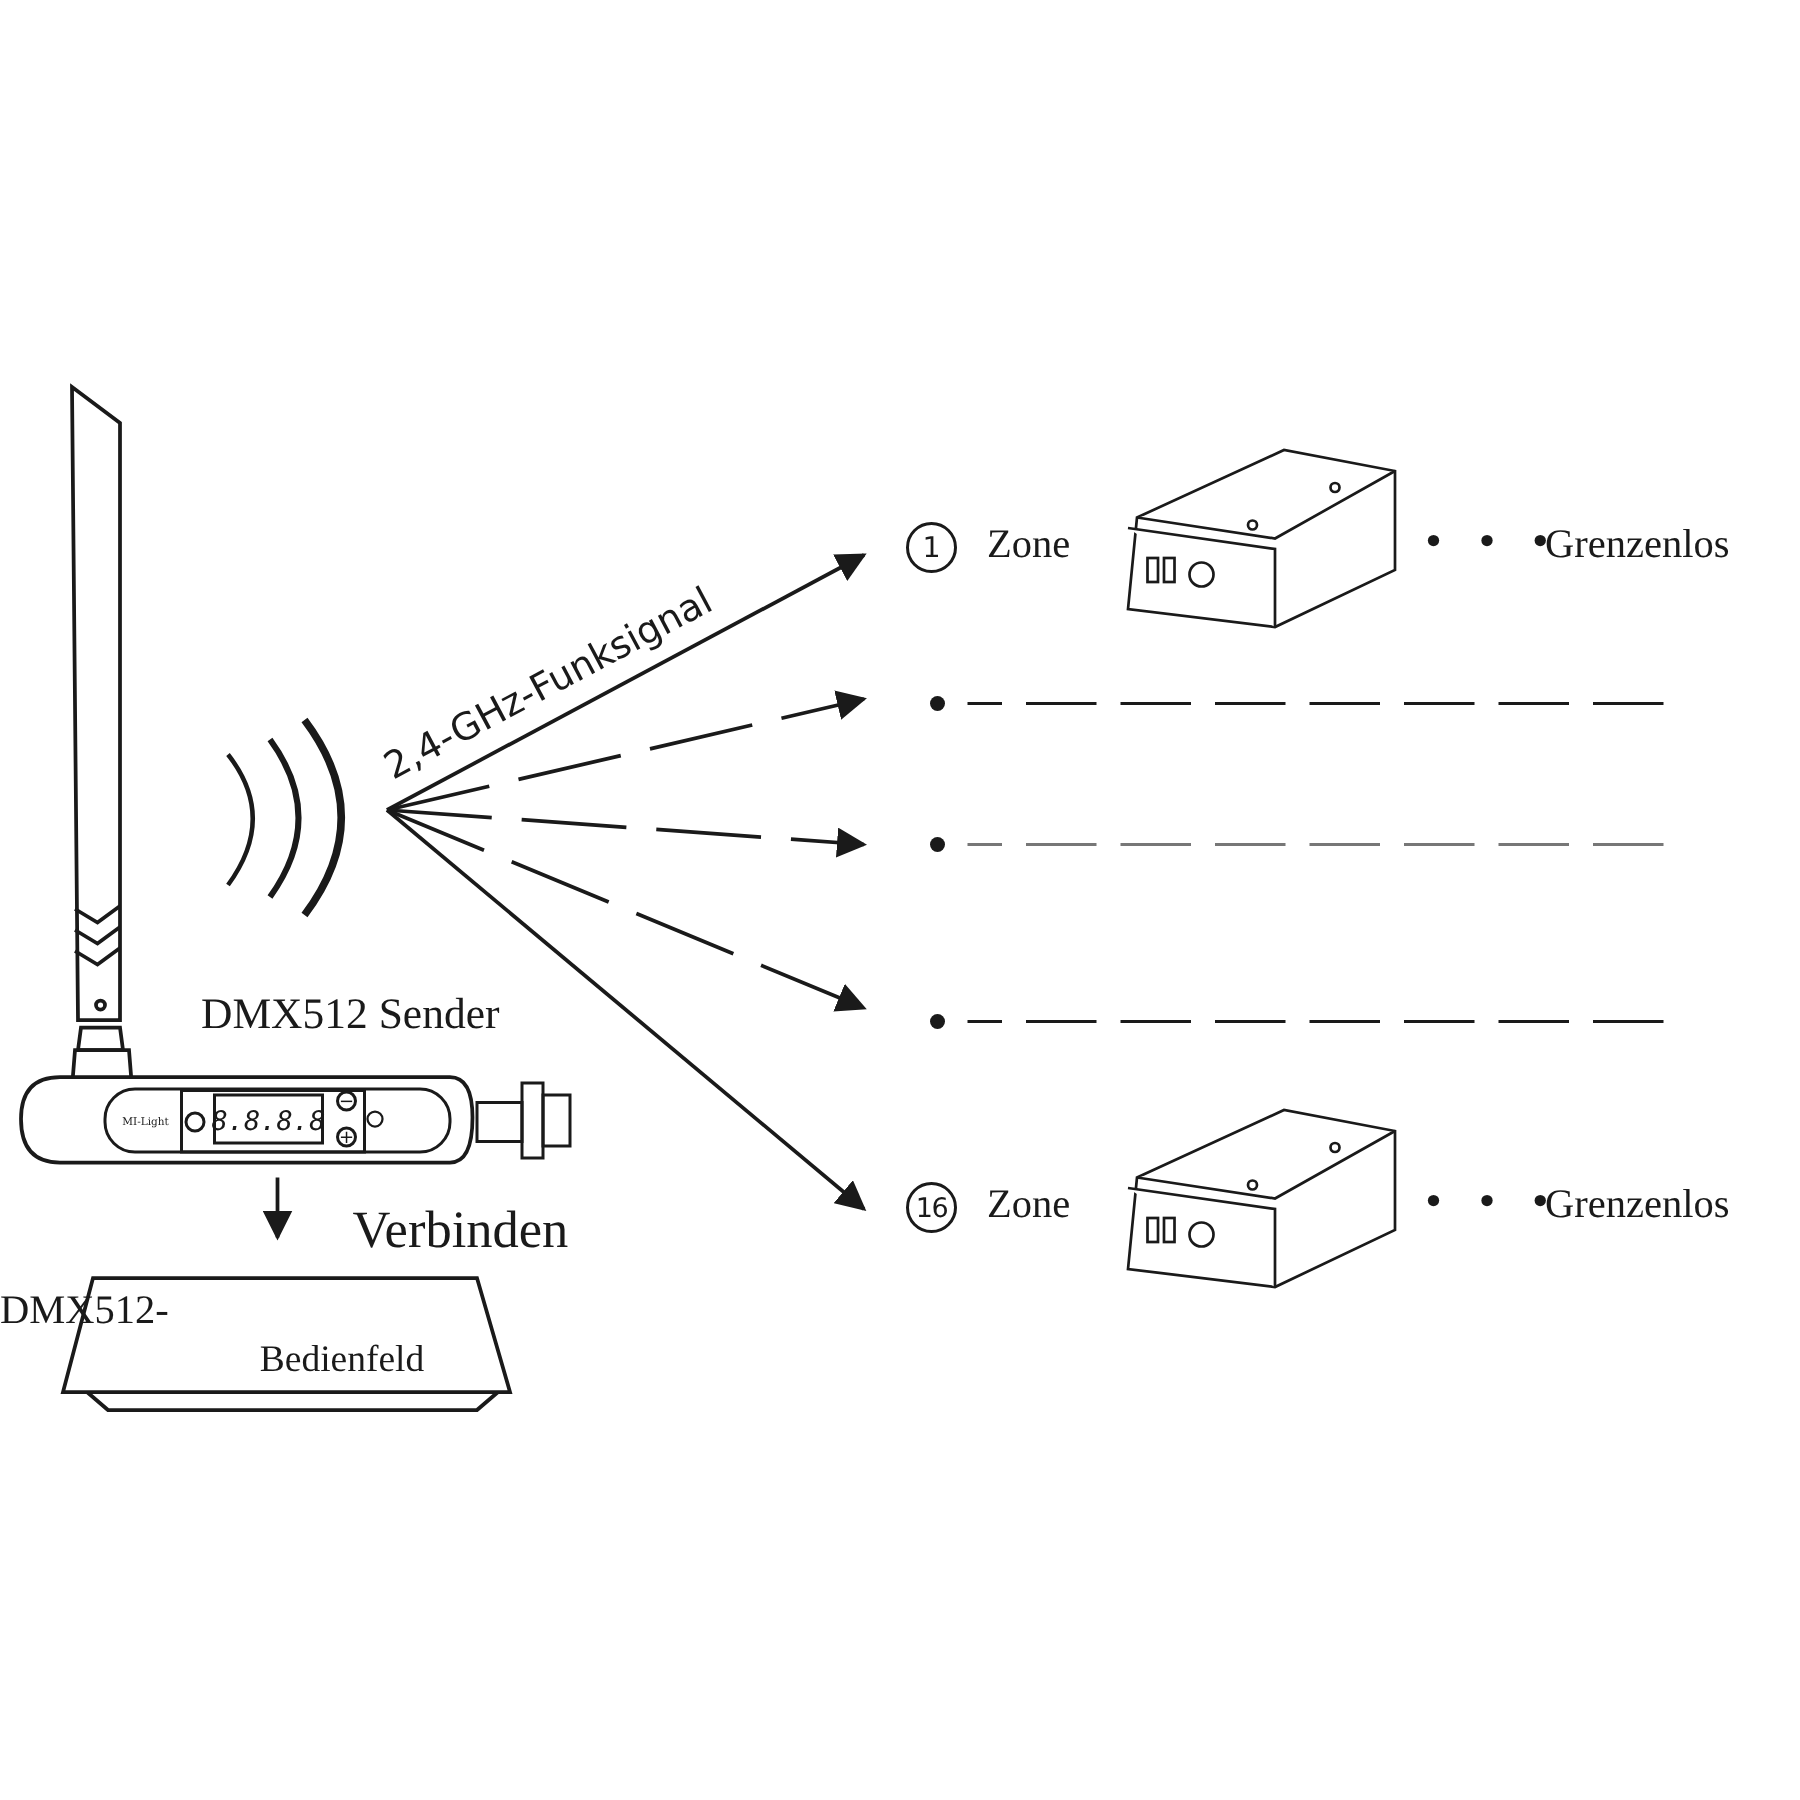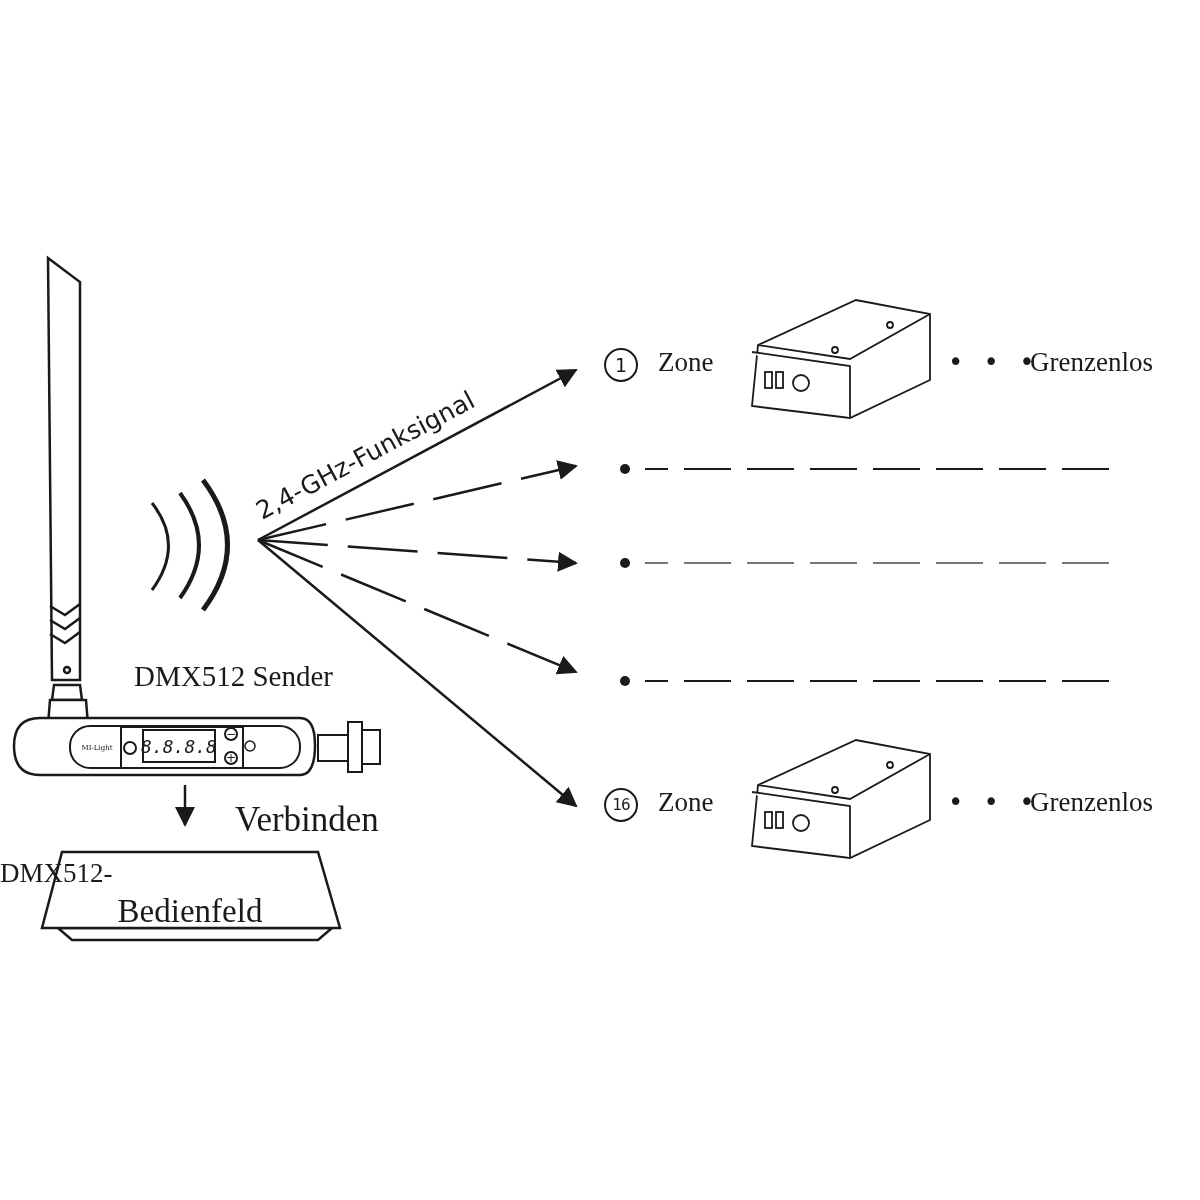--- a/index.html
+++ b/index.html
@@ -1,20 +1,20 @@
 <!DOCTYPE html>
 <html><head>
 <meta charset="utf-8">
 <style>
   html, body { margin: 0; padding: 0; background: #ffffff; }
   body { width: 1200px; height: 1200px; position: relative; overflow: hidden; font-family: "DejaVu Sans", sans-serif; }
   svg { position: absolute; left: 0; top: 0; }
   .lbl { position: absolute; color: #1a1a1a; white-space: nowrap; font-family: Liberation Serif, serif; }
   .zone-num { position: absolute; width: 34px; height: 34px; border: 2px solid #1a1a1a; border-radius: 50%; box-sizing: border-box; display: flex; align-items: center; justify-content: center; font-size: 19px; color: #1a1a1a; font-family: "DejaVu Sans", sans-serif; }
-  .zone-num.small { font-size: 15px; letter-spacing: -1px; }
+  .zone-num.small { font-size: 18px; letter-spacing: -1px; }
   .dots { position: absolute; font-size: 26px; letter-spacing: 6px; color: #1a1a1a; }
 </style>
 </head>
 <body>
 
 <svg width="1200" height="1200" viewBox="0 0 1200 1200">
   <defs>
     <marker id="ah" viewBox="0 0 10 10" refX="9" refY="5" markerWidth="8" markerHeight="8" orient="auto-start-reverse">
       <path d="M0,0 L10,5 L0,10 z" fill="#1a1a1a"></path>
     </marker>
@@ -98,21 +98,21 @@
     <circle cx="890" cy="765" r="3" fill="none"></circle>
     <circle cx="835" cy="790" r="3" fill="none"></circle>
   </g>
 
   <text x="262" y="520" font-size="25" fill="#1a1a1a" transform="rotate(-28 262 520)" font-family="DejaVu Sans, sans-serif">2,4-GHz-Funksignal</text>
 </svg>
 
 <div class="lbl" style="left:120px; top:660px; font-size:29px;margin-left:14px;">DMX512 Sender</div>
 <div class="lbl" style="left:235px; top:800px; font-size:35px;">Verbinden</div>
 <div class="lbl" style="left:0; width:380px; top:858px; font-size:27px; text-align:left;">DMX512-</div>
-<div class="lbl" style="left:0; width:380px; top:893px; font-size:33px; text-align:center;">Bedienfeld</div>
+<div class="lbl" style="left:0; width:380px; top:893px; font-size:25px; text-align:center;padding-left:38px;">Bedienfeld</div>
 
 <div class="zone-num" style="left:604px; top:348px;">1</div>
 <div class="lbl" style="left:658px; top:347px; font-size:27px;">Zone</div>
 <div class="dots" style="left:948px; top:347px;">• • •</div>
 <div class="lbl" style="left:1030px; top:347px; font-size:27px;">Grenzenlos</div>
 
 <div class="zone-num small" style="left:604px; top:788px;">16</div>
 <div class="lbl" style="left:658px; top:787px; font-size:27px;">Zone</div>
 <div class="dots" style="left:948px; top:787px;">• • •</div>
 <div class="lbl" style="left:1030px; top:787px; font-size:27px;">Grenzenlos</div>

